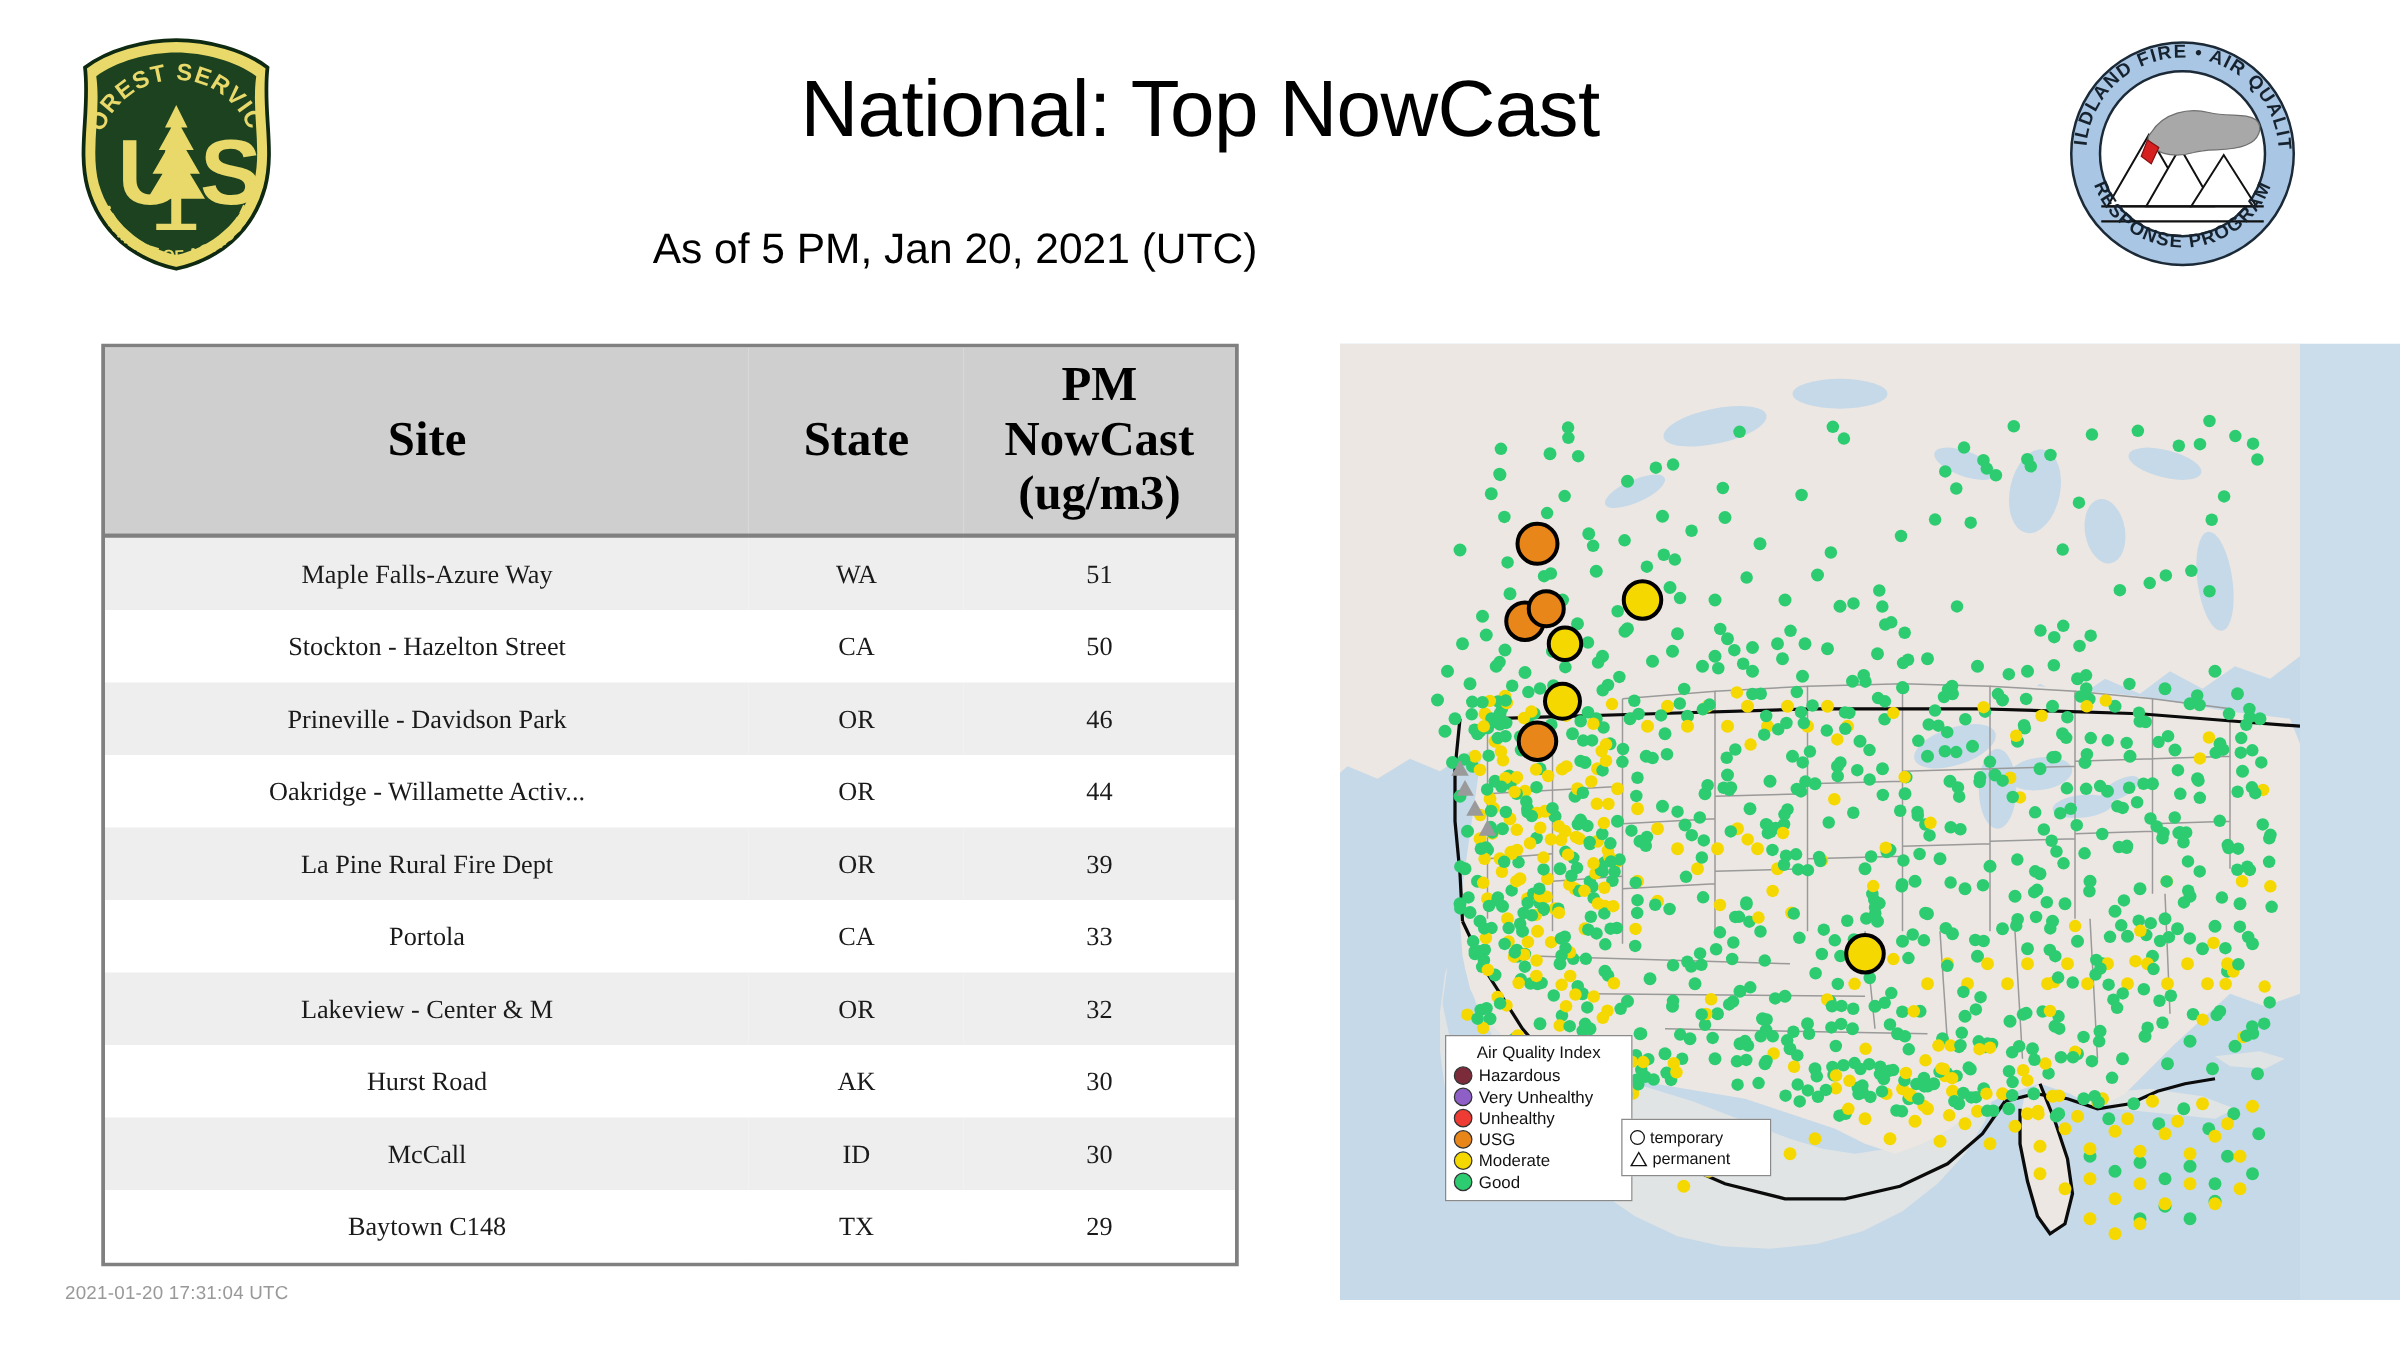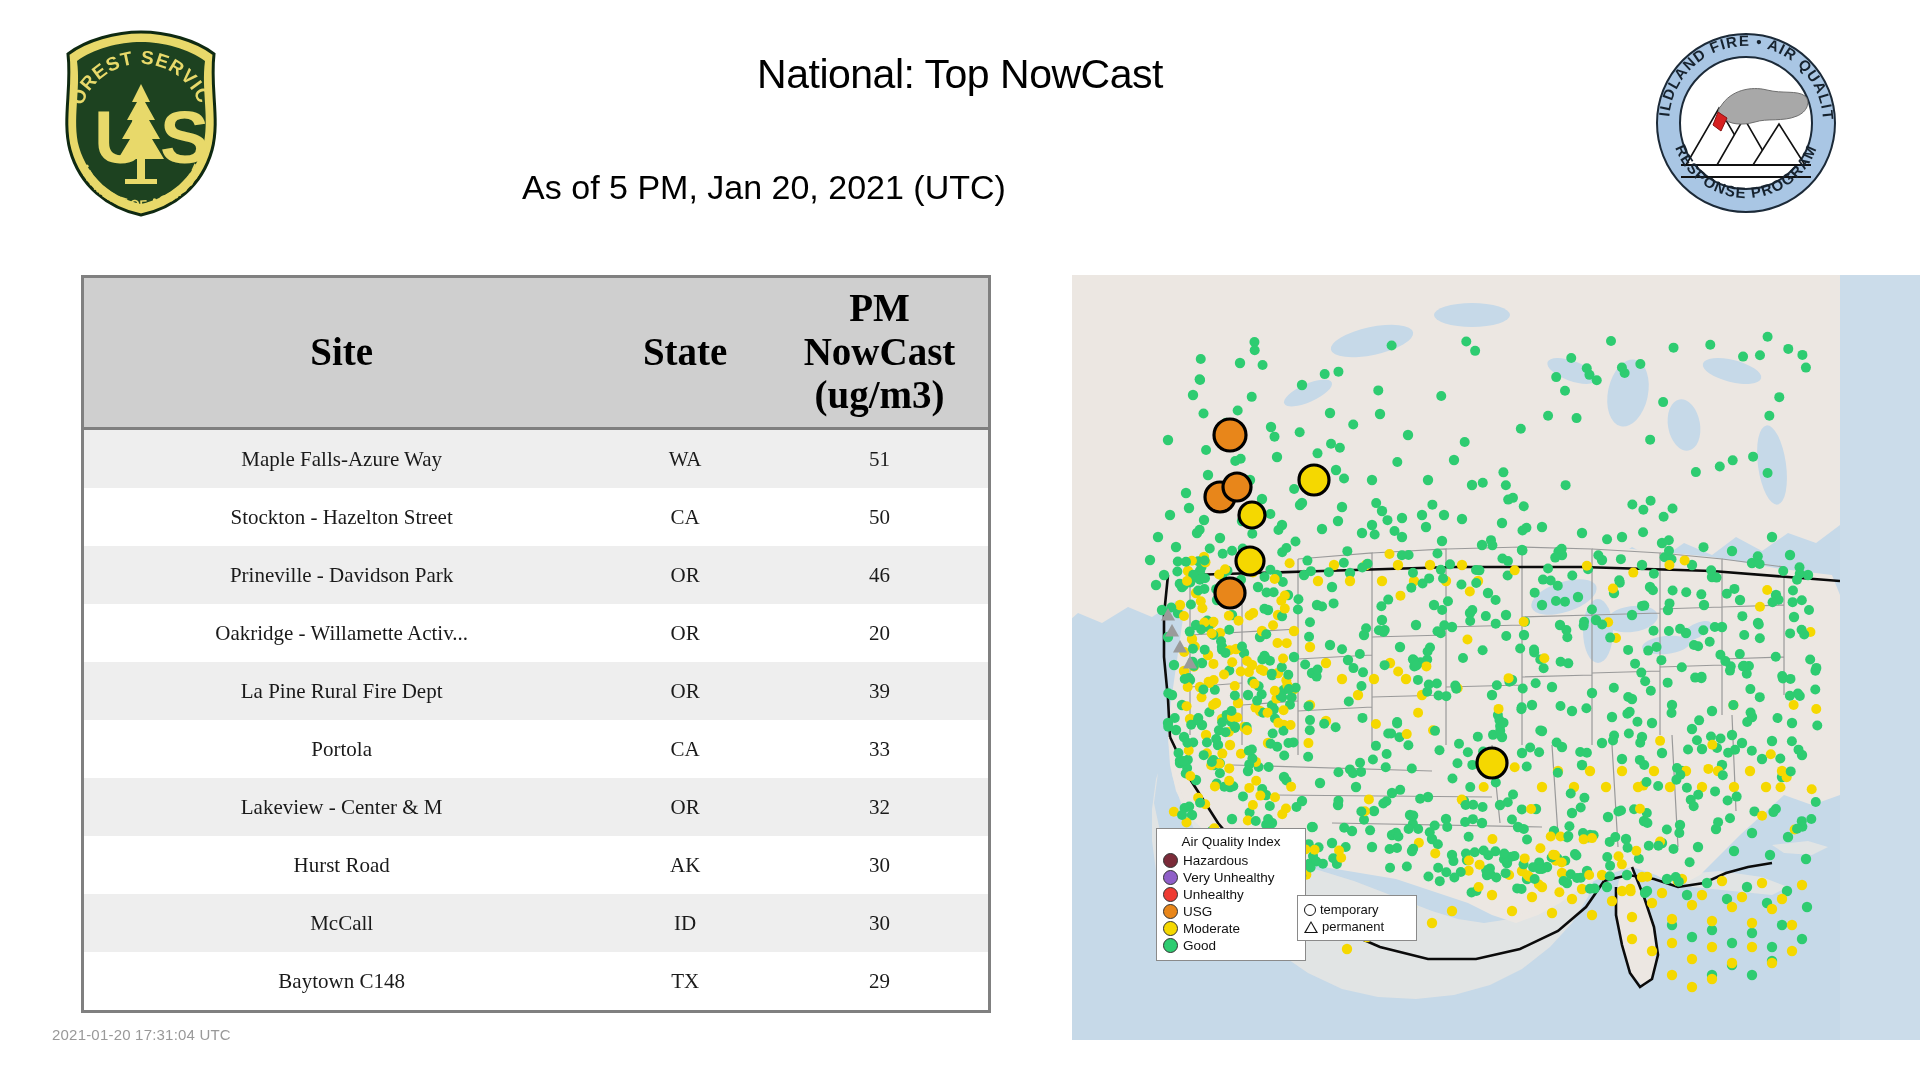--- a/index.html
+++ b/index.html
@@ -17,29 +17,29 @@
 
   
   #header { position: absolute; left: 0; top: 0; width: 1920px; height: 270px; }
 
   #fs-logo { position: absolute; left: 56px; top: 28px; width: 170px; height: 190px; }
   #wfaq-logo { position: absolute; left: 1655px; top: 32px; width: 182px; height: 182px; }
 
   #page-title {
     position: absolute; left: 0; top: 52px; width: 1920px;
     text-align: center;
-    font-size: 41px;
+    font-size: 64px;
     font-family: "Liberation Sans", sans-serif;
     font-weight: 400;
     color: #000000;
     letter-spacing: -0.5px;
     line-height: 1.1;
   }
   #page-subtitle {
-    position: absolute; left: 0; top: 168px; width: 1528px;
+    position: absolute; left: 0; top: 180px; width: 1528px;
     text-align: center;
     font-size: 34px;
     color: #000000;
   }
 
   
   #data-table-wrap {
     position: absolute;
     left: 81px; top: 275px;
     width: 910px;
@@ -219,21 +219,21 @@
           <td>50</td>
         </tr>
         <tr class="odd">
           <td>Prineville - Davidson Park</td>
           <td>OR</td>
           <td>46</td>
         </tr>
         <tr class="even">
           <td>Oakridge - Willamette Activ...</td>
           <td>OR</td>
-          <td>20</td>
+          <td>44</td>
         </tr>
         <tr class="odd">
           <td>La Pine Rural Fire Dept</td>
           <td>OR</td>
           <td>39</td>
         </tr>
         <tr class="even">
           <td>Portola</td>
           <td>CA</td>
           <td>33</td>

